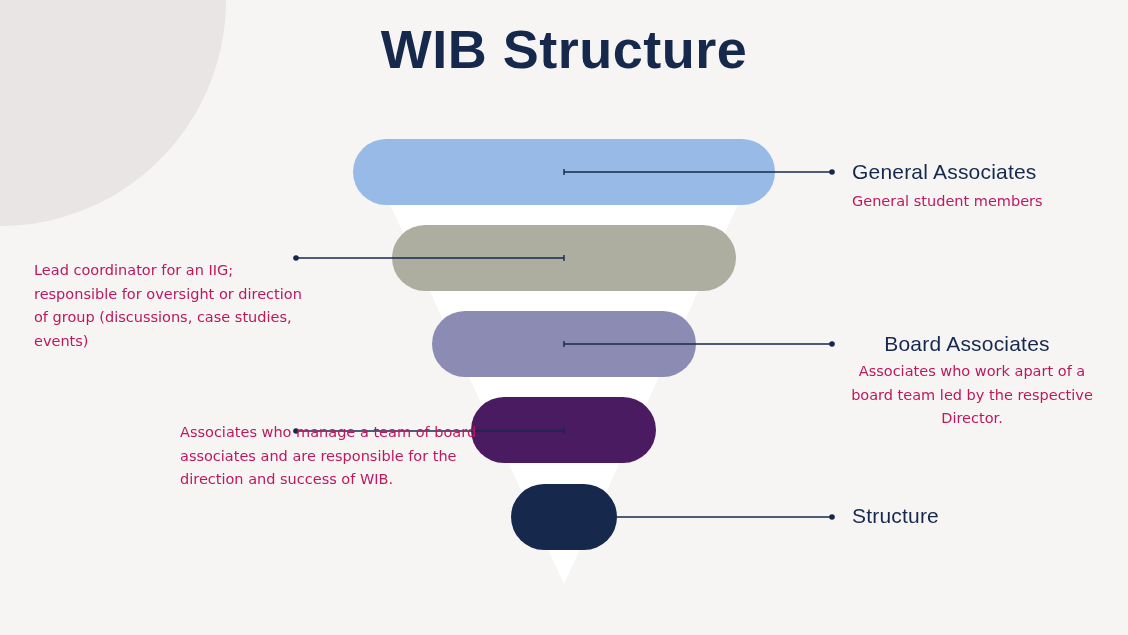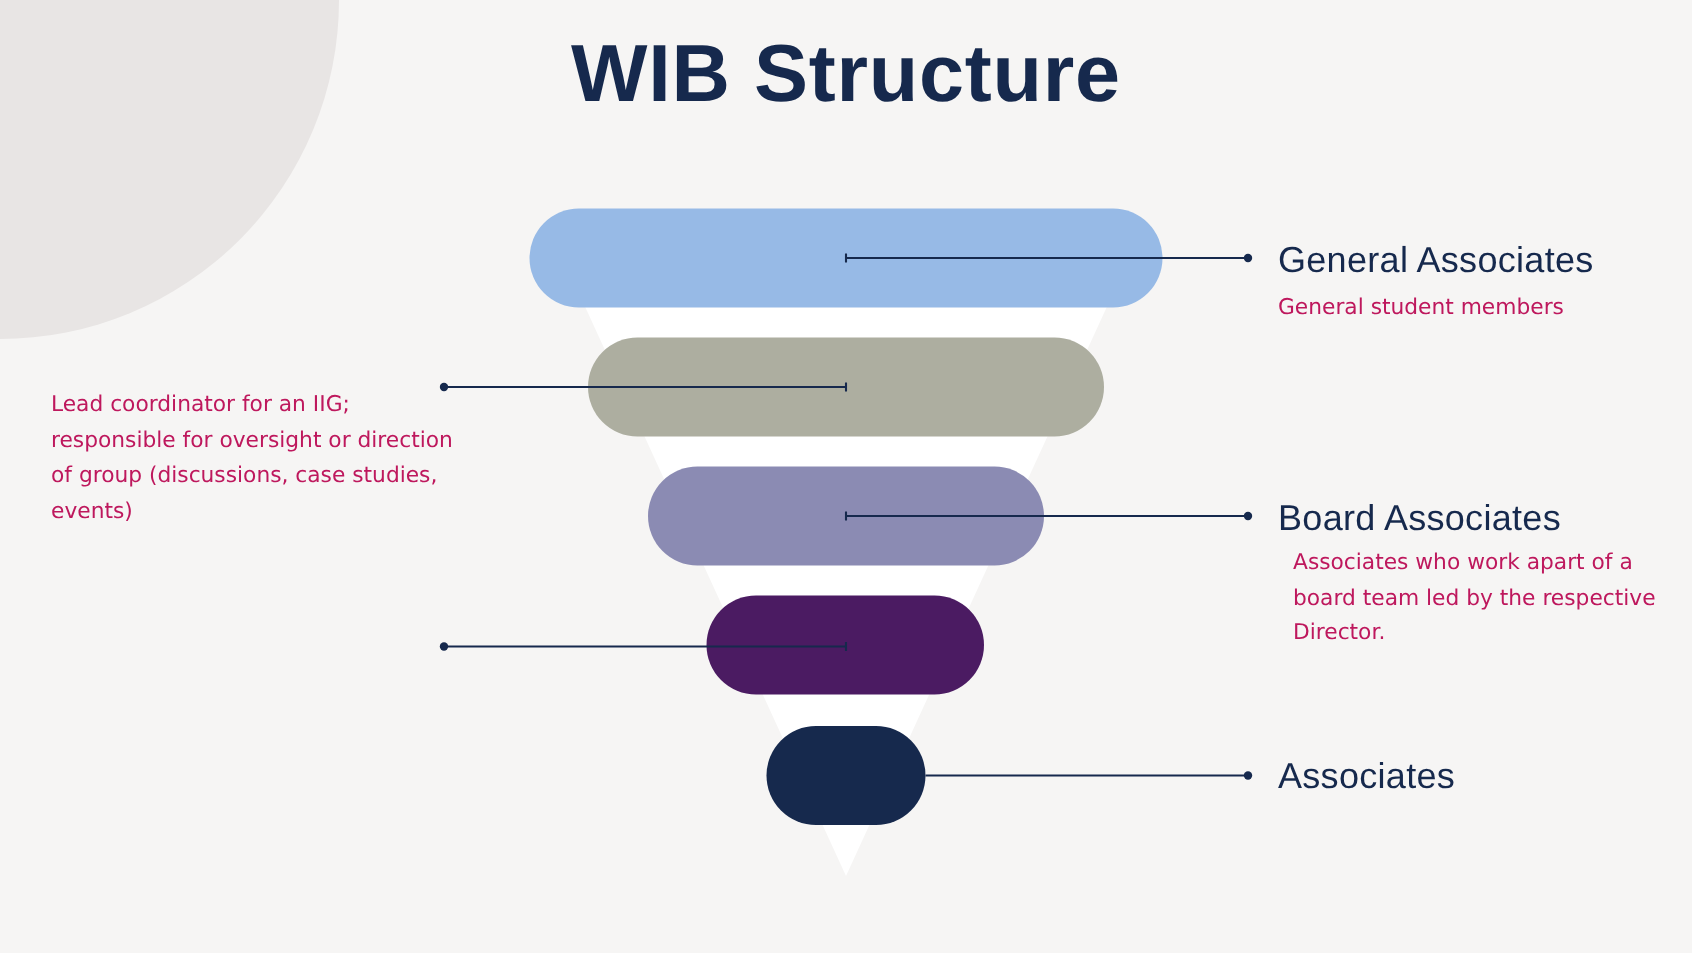--- a/index.html
+++ b/index.html
@@ -19,29 +19,29 @@
       position: absolute; left: 0; right: 0; top: 18px;
       text-align: center;
       font-family: "Liberation Sans", sans-serif;
       font-weight: bold; font-size: 54px; letter-spacing: 0.5px;
       color: #16294d;
     }
     svg.funnel { position: absolute; left: 0; top: 0; }
     .label-block { position: absolute; }
     .label-title {
       font-family: "Liberation Sans", sans-serif;
-      font-size: 24px; color: #16294d; white-space: nowrap; letter-spacing: 0.2px;
+      font-size: 21px; color: #16294d; white-space: nowrap; letter-spacing: 0.2px;
     }
     .label-desc {
       font-family: "DejaVu Sans", sans-serif;
       font-size: 14.5px; line-height: 23.5px; color: #be185d; margin-top: 6px;
     }
     .lb-general { left: 852px; top: 160px; }
     .lb-head { left: 34px; top: 246px; width: 280px; }
-    .lb-board { left: 852px; top: 332px; width: 270px; }
+    .lb-board { left: 832px; top: 332px; width: 270px; text-align: center; }
     .lb-directors { left: 180px; top: 419px; width: 300px; }
     .lb-directors .label-title { margin-left: 2px; }
     .lb-president { left: 852px; top: 504px; }
     .lb-head .label-desc { margin-top: 13px; }
     .lb-board .label-desc { margin-top: 4px; margin-left: 10px; }
     .lb-directors .label-desc { margin-top: 2px; }
   </style>
 </head>
 <body>
 
@@ -84,17 +84,18 @@
 <div class="label-block lb-head">
   <div class="label-desc">Lead coordinator for an IIG; responsible for oversight or direction of group (discussions, case studies, events)</div>
 </div>
 
 <div class="label-block lb-board">
   <div class="label-title">Board Associates</div>
   <div class="label-desc">Associates who work apart of a board team led by the respective Director.</div>
 </div>
 
 <div class="label-block lb-directors">
+  <div class="label-desc">Associates who manage a team of board associates and are responsible for the direction and success of WIB.</div>
 </div>
 
 <div class="label-block lb-president">
-  <div class="label-title">Associates</div>
+  <div class="label-title">Structure</div>
 </div>
 
 </body></html>

